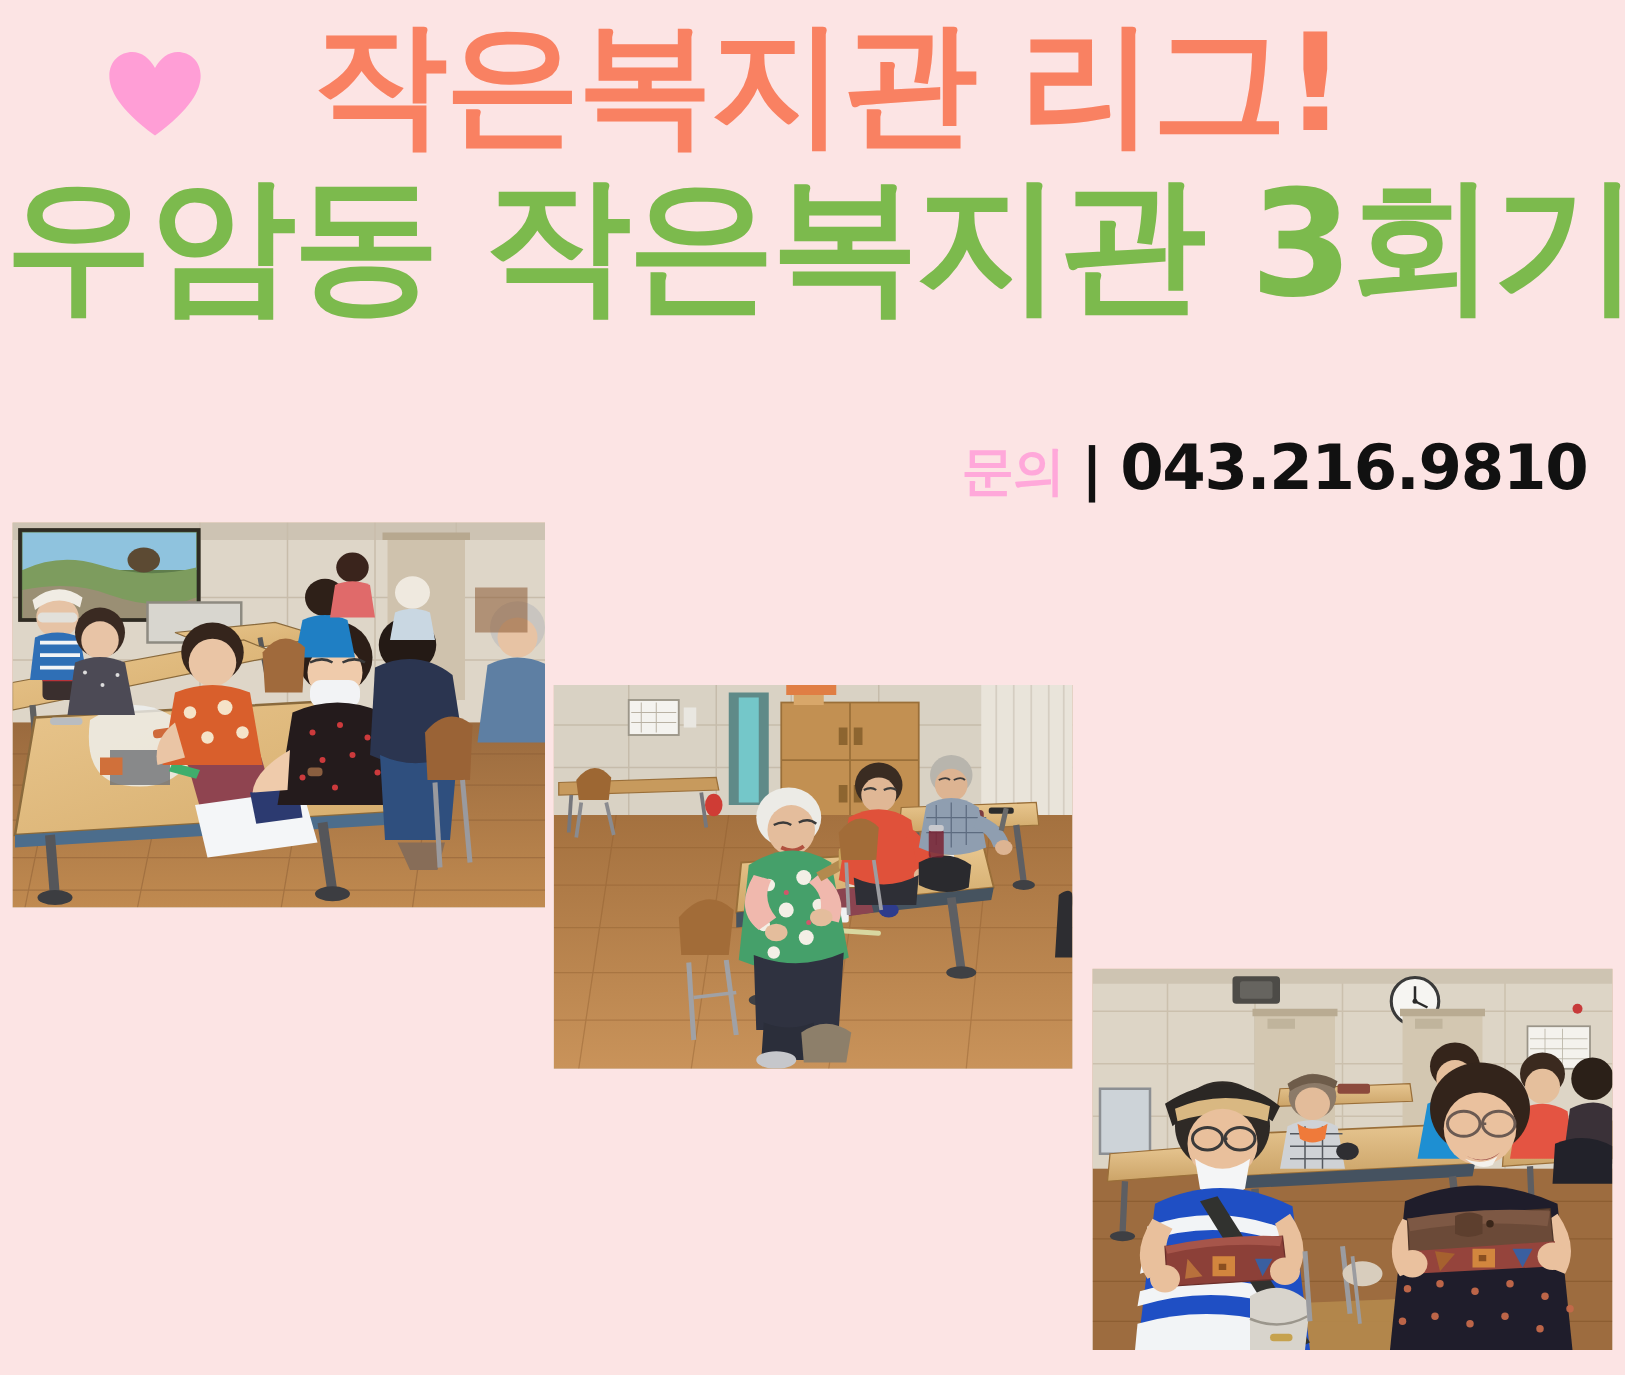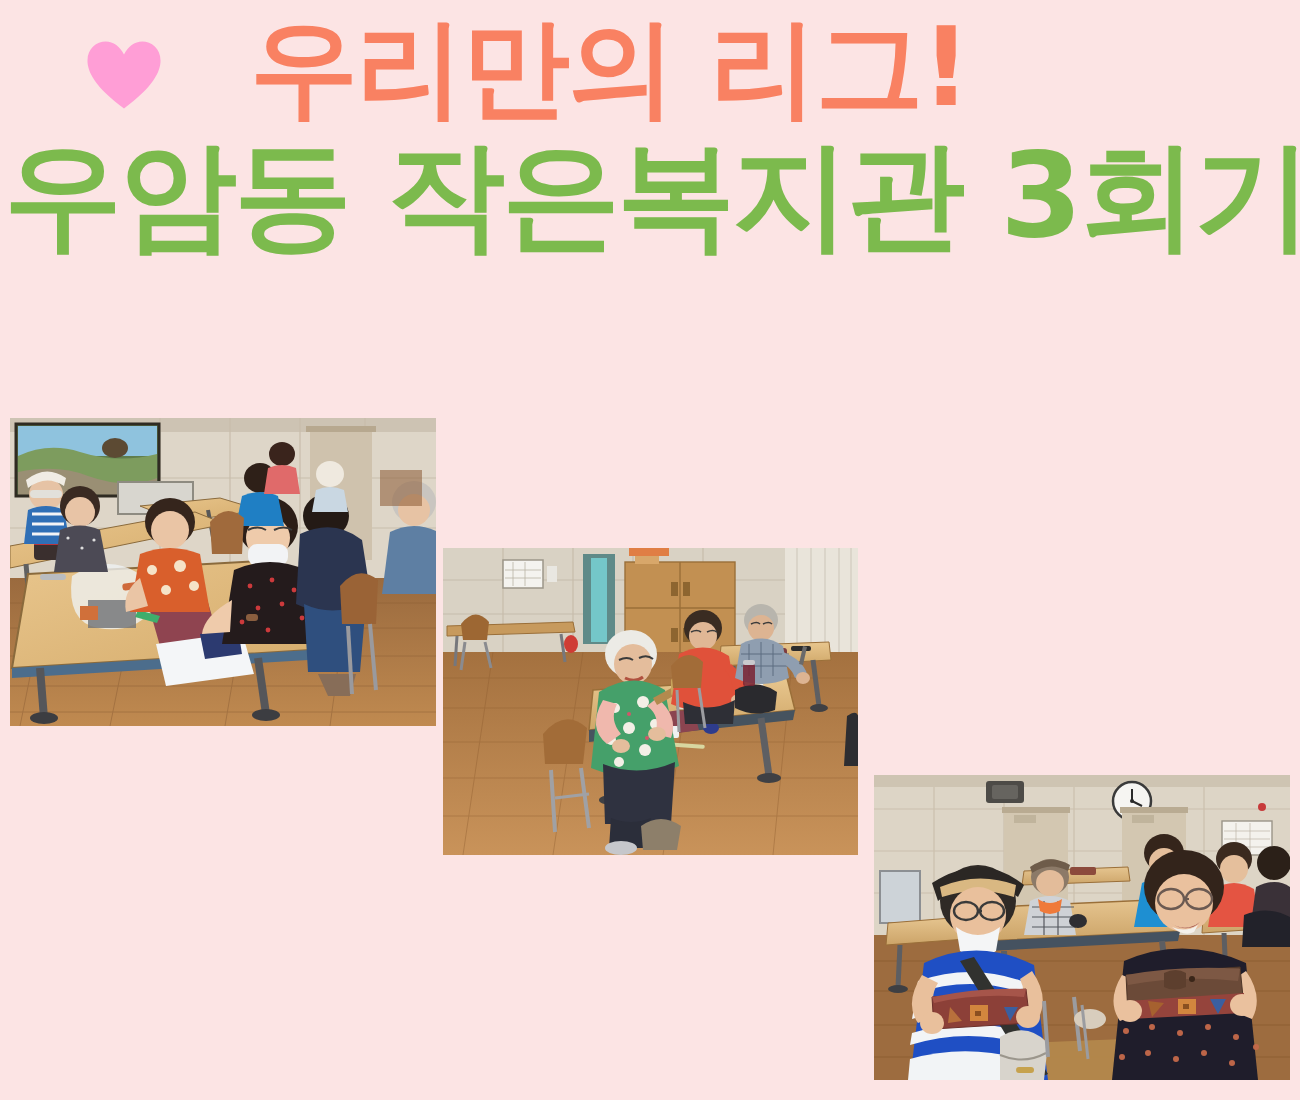--- a/index.html
+++ b/index.html
@@ -112,23 +112,28 @@
 </style>
 </head>
 <body>
 
 <div id="poster">
 
   <svg class="heart-icon" viewBox="0 0 100 92">
     <path d="M50 90 C12 62 2 42 2 27 C2 11 14 2 26 2 C36 2 45 9 50 19 C55 9 64 2 74 2 C86 2 98 11 98 27 C98 42 88 62 50 90 Z" fill="#ff9ed6"></path>
   </svg>
 
-  <div class="title-line1">우리만의 리그!</div>
+  <div class="title-line1">작은복지관 리그!</div>
   <div class="title-line2">우암동 작은복지관 3회기</div>
 
+  <div class="contact-row">
+    <span class="contact-label">문의</span>
+    <span class="contact-sep">|</span>
+    <span class="contact-number">043.216.9810</span>
+  </div>
 
   <div class="photo" id="photo-1">
     <svg class="scene" viewBox="0 0 426 308" preserveAspectRatio="none">
       <defs>
         <linearGradient id="p1floor" x1="0" y1="0" x2="0" y2="1">
           <stop offset="0" stop-color="#9a6a3e"></stop>
             <stop offset="1" stop-color="#c08a50"></stop>
         </linearGradient>
         <linearGradient id="p1table" x1="0" y1="0" x2="1" y2="1">
           <stop offset="0" stop-color="#e8c58c"></stop>

